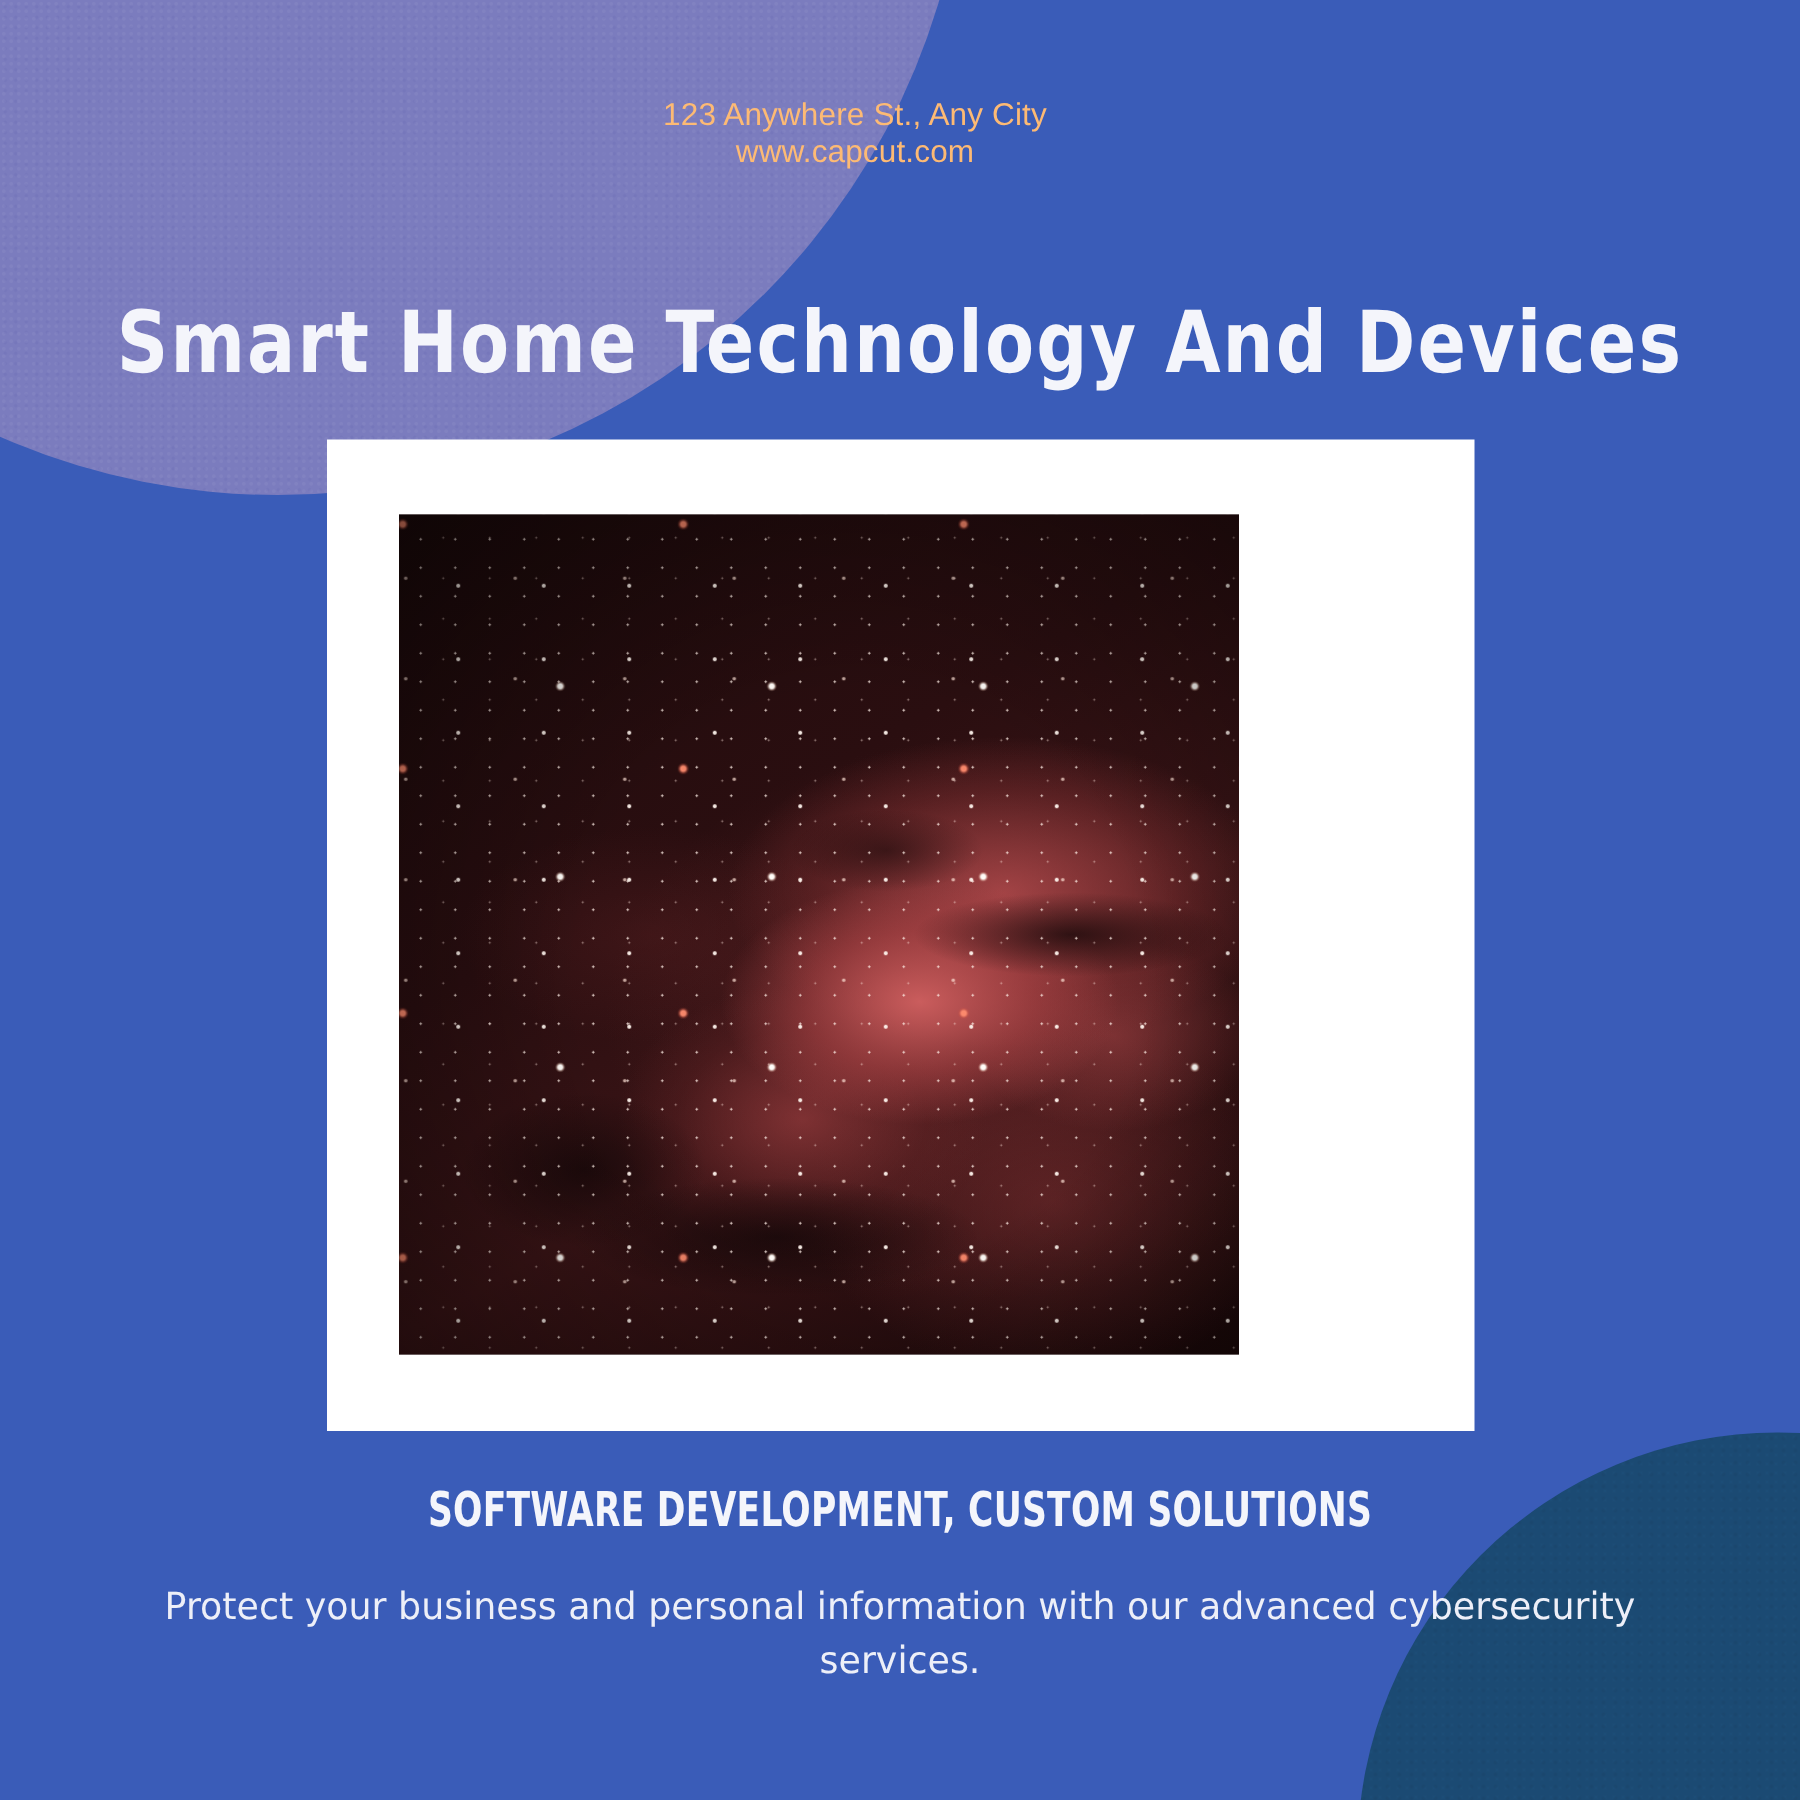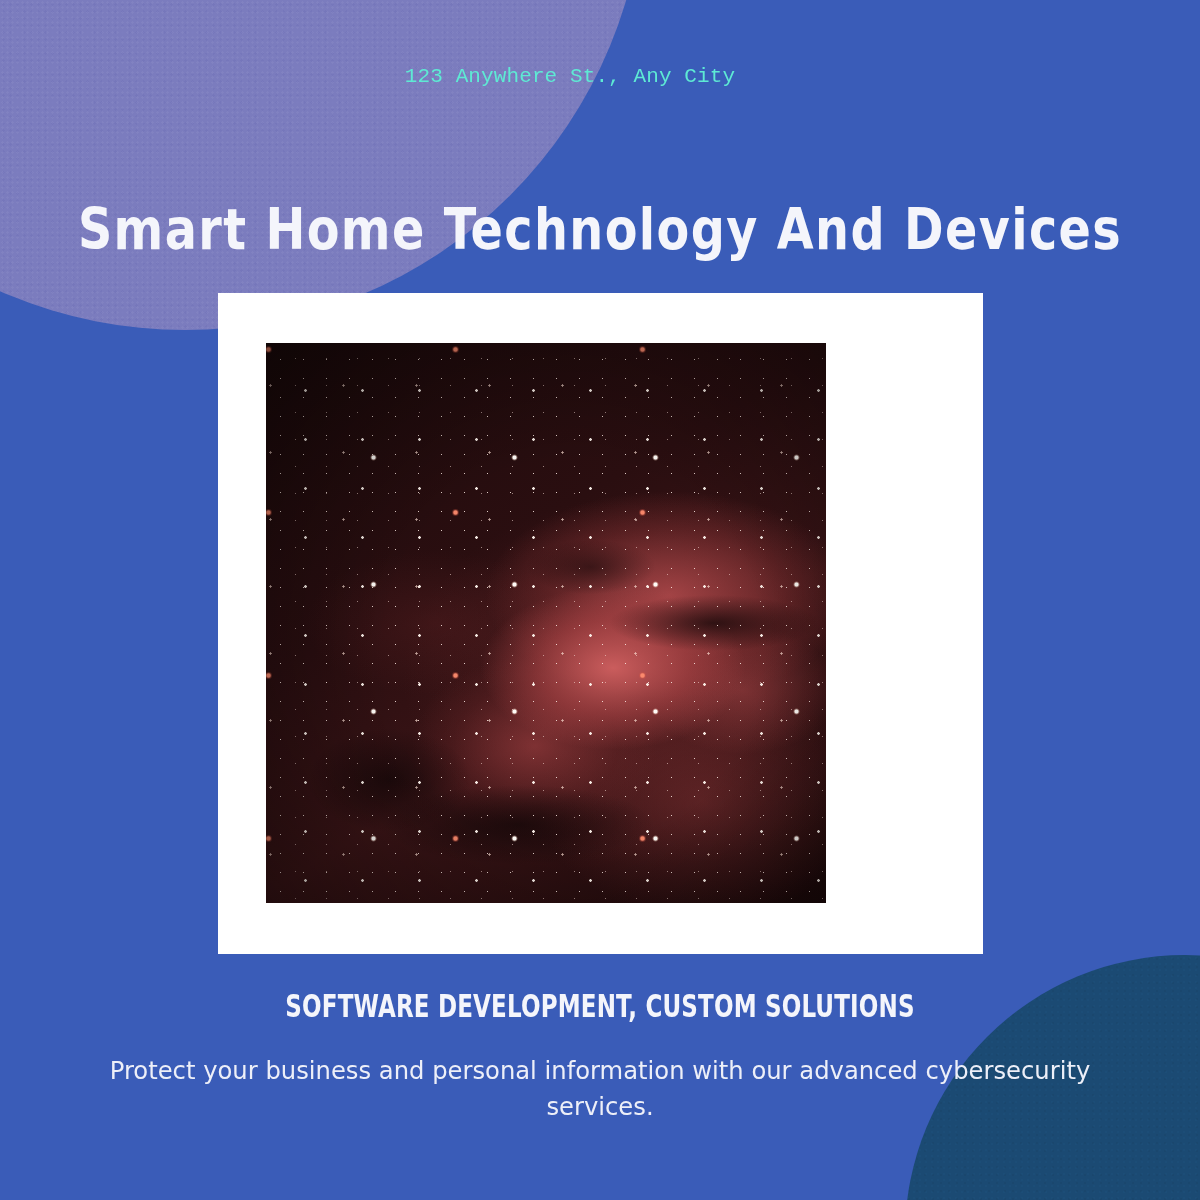--- a/index.html
+++ b/index.html
@@ -36,22 +36,22 @@
     background-image:
       radial-gradient(rgba(255,255,255,.04) 1px, transparent 1.4px),
       radial-gradient(rgba(0,0,0,.05) 1px, transparent 1.4px);
     background-size:6px 6px, 8px 8px;
     opacity:.8;mix-blend-mode:overlay;
   }
 
   
   #header{
     position:absolute;left:0;top:64px;width:1140px;
-    text-align:center;color:#5eead4;
-    font-family:Liberation Mono, monospace;
+    text-align:center;color:#fdba74;
+    font-family:Liberation Sans, sans-serif;
     font-size:21px;line-height:25px;font-weight:400;
     letter-spacing:.1px;
   }
   #header div{display:block;}
 
   
   #title{
     position:absolute;left:0;top:192px;width:1200px;
     text-align:center;
     color:#F4F5FB;
@@ -144,20 +144,21 @@
 </head>
 <body>
 
 <div id="poster">
 
   <div class="circle" id="circle-lavender"></div>
   <div class="circle" id="circle-teal"></div>
 
   <div id="header">
     <div>123 Anywhere St., Any City</div>
+    <div>www.capcut.com</div>
   </div>
 
   <div id="title">Smart Home Technology And Devices</div>
 
   <div id="photo-frame">
     <div id="photo">
       <div id="nebula"></div>
       <div id="dust"></div>
       <div id="stars-small"></div>
       <div id="stars-mid"></div>

